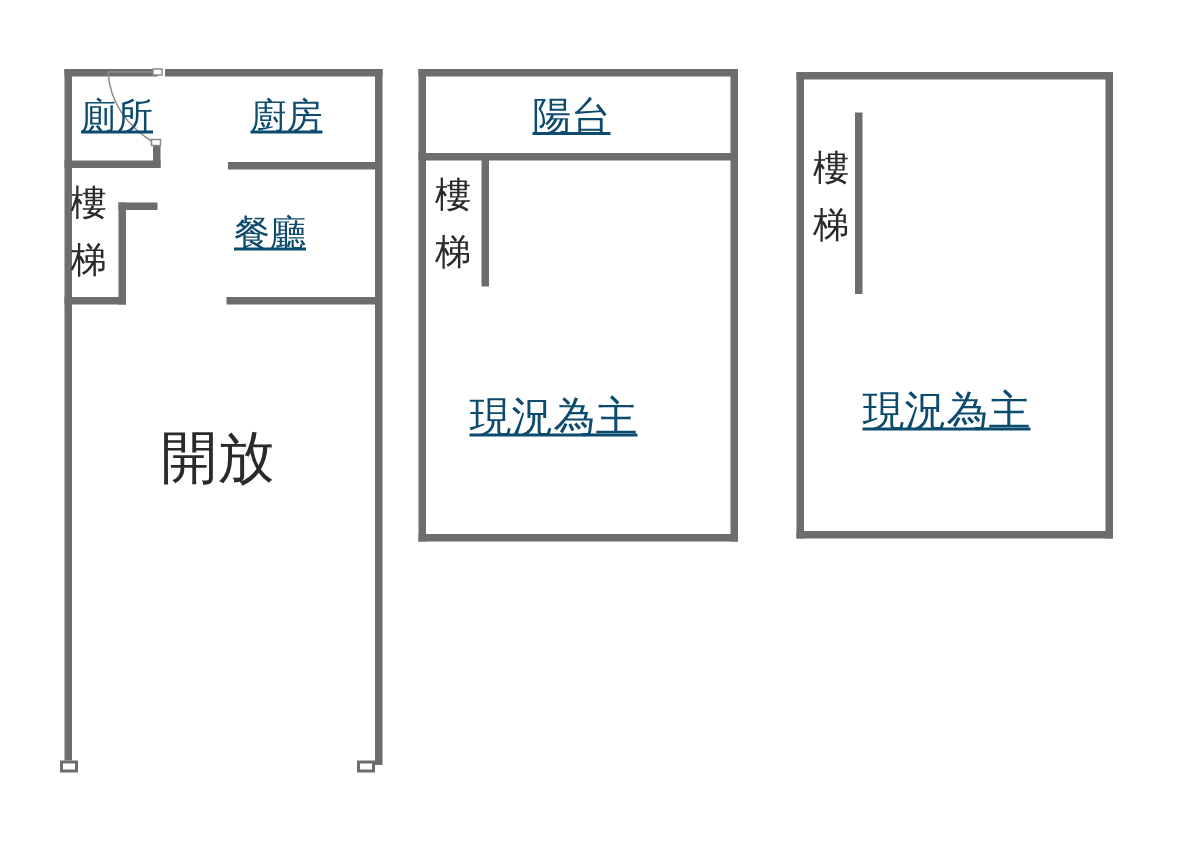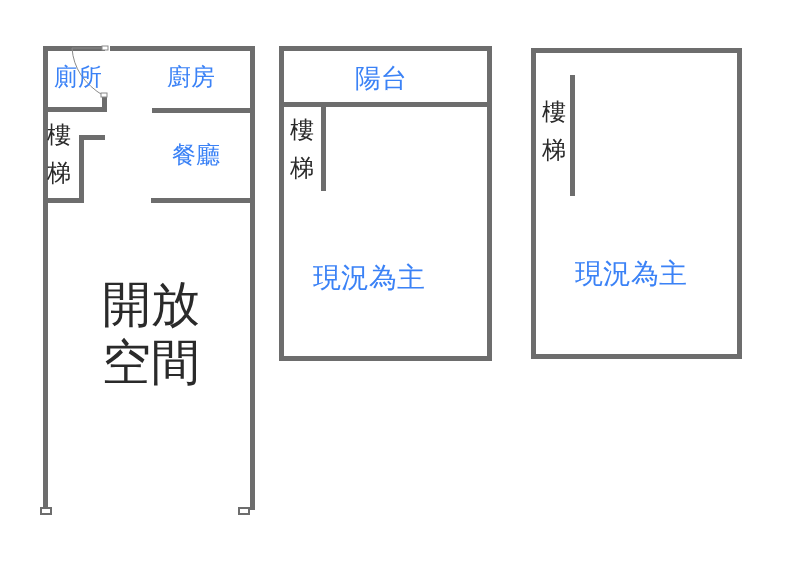--- a/index.html
+++ b/index.html
@@ -1,21 +1,21 @@
 <!DOCTYPE html>
 <html><head>
 <meta charset="utf-8">
 <style>
   html, body { margin:0; padding:0; background:#ffffff; }
   body { width:800px; height:576px; position:relative; overflow:hidden;
          font-family:"DejaVu Sans","Liberation Sans",sans-serif; color:#222; }
   .wall { position:absolute; background:#6d6d6d; }
-  .label { position:absolute; font-size:24px; line-height:1; color:#3b82f6; white-space:nowrap; }
+  .label { position:absolute; font-size:24px; line-height:1; color:#0c4a6e; white-space:nowrap;text-decoration:underline; }
   .vlabel { position:absolute; font-size:24px; line-height:38px; color:#2a2a2a; width:26px; text-align:center; }
-  .big { position:absolute; font-size:49px; line-height:58px; color:#2a2a2a; text-align:right; }
+  .big { position:absolute; font-size:38px; line-height:58px; color:#2a2a2a; text-align:center; }
   .foot { position:absolute; width:12px; height:8px; border:2px solid #6d6d6d; background:#fff; box-sizing:border-box; }
   .plan { position:absolute; }
   .door { position:absolute; }
 </style>
 </head>
 <body>
 
 <div class="plan">
 
   <div class="wall" style="left:43px;top:46px;width:62px;height:5px;"></div>
@@ -42,24 +42,23 @@
 
   <div class="foot" style="left:40px;top:507px;"></div>
   <div class="foot" style="left:238px;top:507px;"></div>
 
   <div class="label" style="left:54px;top:65px;">廁所</div>
   <div class="label" style="left:167px;top:65px;">廚房</div>
   <div class="vlabel" style="left:46px;top:116px;">
     <div>樓</div>
     <div>梯</div>
   </div>
-  <div class="label" style="left:172px;top:143px;">餐廳</div>
+  <div class="label" style="left:156px;top:143px;">餐廳</div>
   <div class="big" style="left:90px;top:276px;width:110px;">
     <div>開放</div>
-    <div>空間</div>
   </div>
 </div>
 
 <div class="plan">
   <div class="wall" style="left:279px;top:46px;width:213px;height:5px;"></div>
   <div class="wall" style="left:279px;top:46px;width:5px;height:315px;"></div>
   <div class="wall" style="left:487px;top:46px;width:5px;height:315px;"></div>
   <div class="wall" style="left:279px;top:356px;width:213px;height:5px;"></div>
   <div class="wall" style="left:279px;top:102px;width:213px;height:5px;"></div>
   <div class="wall" style="left:321px;top:104px;width:5px;height:87px;"></div>

